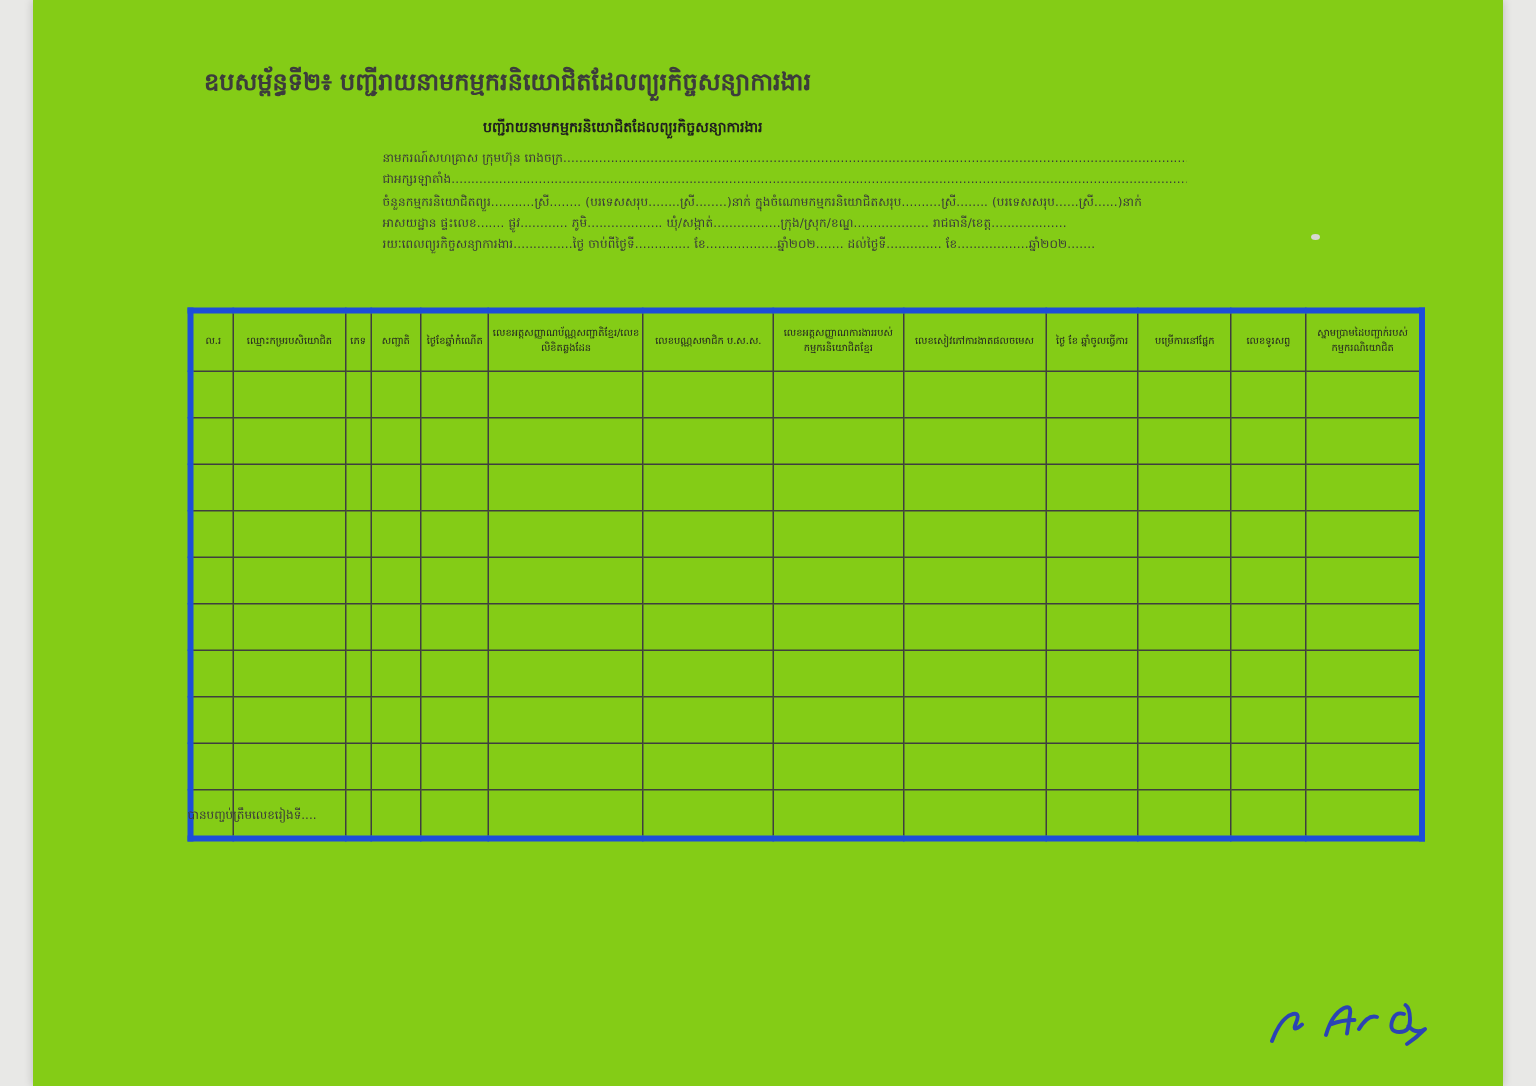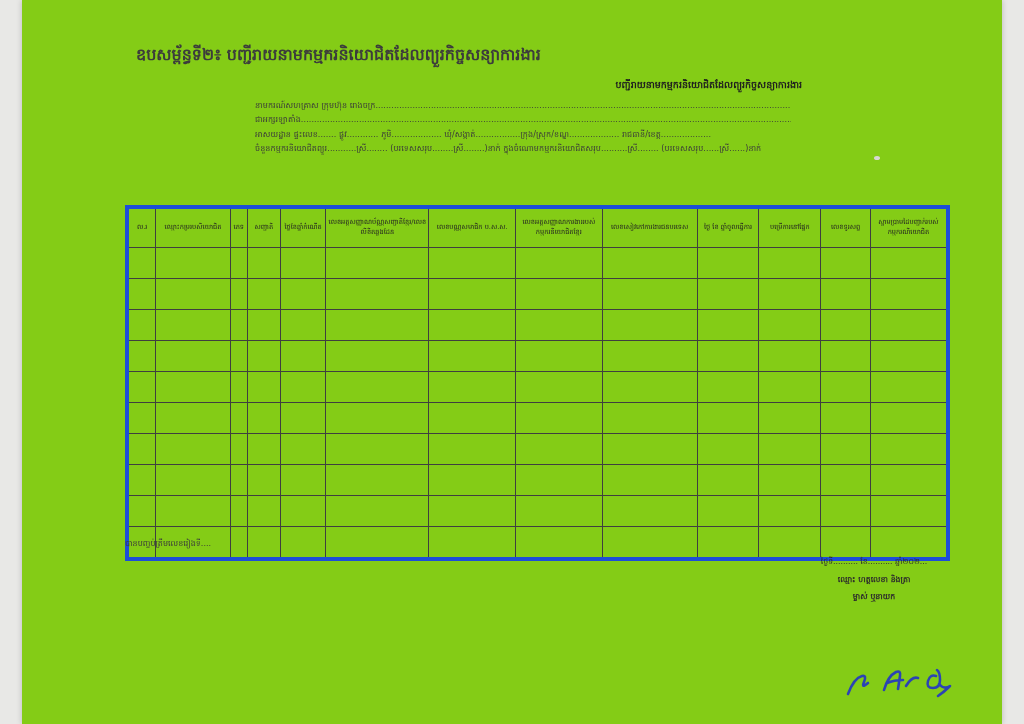--- a/index.html
+++ b/index.html
@@ -14,21 +14,21 @@
     box-shadow:0 0 6px rgba(0,0,0,.2);
   }
   .title{
     position:absolute;left:114px;top:44px;width:700px;
     font-size:16px;font-weight:600;color:#3c3c3c;
     white-space:nowrap;overflow:hidden;
   }
   .subtitle{
     position:absolute;left:300px;top:79px;width:480px;
     font-size:9.5px;font-weight:700;color:#1f1f1f;
-    text-align:right;white-space:nowrap;overflow:hidden;
+    text-align:left;white-space:nowrap;overflow:hidden;
   }
   .form-block{
     position:absolute;left:233px;top:99px;width:536px;
     font-size:8px;line-height:14.3px;color:#3a3a3a;
   }
   .form-line{
     white-space:nowrap;overflow:hidden;
     letter-spacing:.1px;
   }
   table.sheet{
@@ -75,22 +75,23 @@
 <body>
 
 <div class="page">
 
   <div class="title">ឧបសម្ព័ន្ធទី២៖ បញ្ជីរាយនាមកម្មករនិយោជិតដែលព្យួរកិច្ចសន្យាការងារ</div>
   <div class="subtitle">បញ្ជីរាយនាមកម្មករនិយោជិតដែលព្យួរកិច្ចសន្យាការងារ</div>
 
   <div class="form-block">
     <div class="form-line">នាមករណ៍សហគ្រាស ក្រុមហ៊ុន រោងចក្រ......................................................................................................................................................................</div>
     <div class="form-line">ជាអក្សរឡាតាំង.................................................................................................................................................................................................</div>
+    <div class="form-line">ចំនួនកម្មករនិយោជិតព្យួរ...........ស្រី........ (បរទេសសរុប........ស្រី........)នាក់ ក្នុងចំណោមកម្មករនិយោជិតសរុប..........ស្រី........ (បរទេសសរុប......ស្រី......)នាក់</div>
     <div class="form-line">អាសយដ្ឋាន ផ្ទះលេខ....... ផ្លូវ............ ភូមិ................... ឃុំ/សង្កាត់.................ក្រុង/ស្រុក/ខណ្ឌ................... រាជធានី/ខេត្ត...................</div>
-    <div class="form-line">ចំនួនកម្មករនិយោជិតព្យួរ...........ស្រី........ (បរទេសសរុប........ស្រី........)នាក់ ក្នុងចំណោមកម្មករនិយោជិតសរុប..........ស្រី........ (បរទេសសរុប......ស្រី......)នាក់</div>
+    <div class="form-line">រយៈពេលព្យួរកិច្ចសន្យាការងារ...............ថ្ងៃ ចាប់ពីថ្ងៃទី.............. ខែ..................ឆ្នាំ២០២....... ដល់ថ្ងៃទី.............. ខែ..................ឆ្នាំ២០២.......</div>
   </div>
 
   <table class="sheet">
     <colgroup>
       <col style="width:3.5%">
         <col style="width:9%">
         <col style="width:2.1%">
       <col style="width:4%">
         <col style="width:5.5%">
         <col style="width:12.5%">
@@ -105,21 +106,21 @@
     <thead>
       <tr>
         <th>ល.រ</th>
         <th>ឈ្មោះកម្ររបសិយោជិត</th>
         <th>ភេទ</th>
         <th>សញ្ជាតិ</th>
         <th>ថ្ងៃខែឆ្នាំកំណើត</th>
         <th>លេខអត្តសញ្ញាណប័ណ្ណសញ្ជាតិខ្មែរ/លេខលិខិតឆ្លងដែន</th>
         <th>លេខបណ្ណសមាជិក ប.ស.ស.</th>
         <th>លេខអត្តសញ្ញាណការងាររបស់កម្មករនិយោជិតខ្មែរ</th>
-        <th>លេខសៀវភៅការងារជនបរទេស</th>
+        <th>លេខសៀវភៅការងាតផលចមេស</th>
         <th>ថ្ងៃ ខែ ឆ្នាំចូលធ្វើការ</th>
         <th>បម្រើការនៅផ្នែក</th>
         <th>លេខទូរសព្ទ</th>
         <th>ស្នាមប្រាមដៃបញ្ជាក់របស់កម្មករណិយោជិត</th>
       </tr>
     </thead>
     <tbody>
         <tr>
           <td></td>
           <td></td>
@@ -268,25 +269,20 @@
           <td></td>
           <td></td>
           <td></td>
           <td></td>
         </tr>
       </tbody>
   </table>
 
   <div class="end-note">បានបញ្ចប់ត្រឹមលេខរៀងទី....</div>
 
-  <div class="sign-block">
-    <div class="date-line">ថ្ងៃទី.......... ខែ.......... ឆ្នាំ២០២...</div>
-    <div>ឈ្មោះ ហត្ថលេខា និងត្រា</div>
-    <div>ម្ចាស់ ឬនាយក</div>
-  </div>
 
 
   <div class="scan-smudge"></div>
 
   <div class="signature">
     <svg width="132" height="56" viewBox="0 0 132 56">
       <g fill="none" stroke="#2b43b4" stroke-width="2.6" stroke-linecap="round" stroke-linejoin="round">
         <path d="M8 38 Q14 22 22 20 Q27 19 24 26 Q21 33 28 27"></path>
         <path d="M44 34 Q48 20 56 16 Q61 14 60 20 L58 33 M47 27 Q54 24 63 24"></path>
         <path d="M66 30 Q72 20 78 22"></path>

